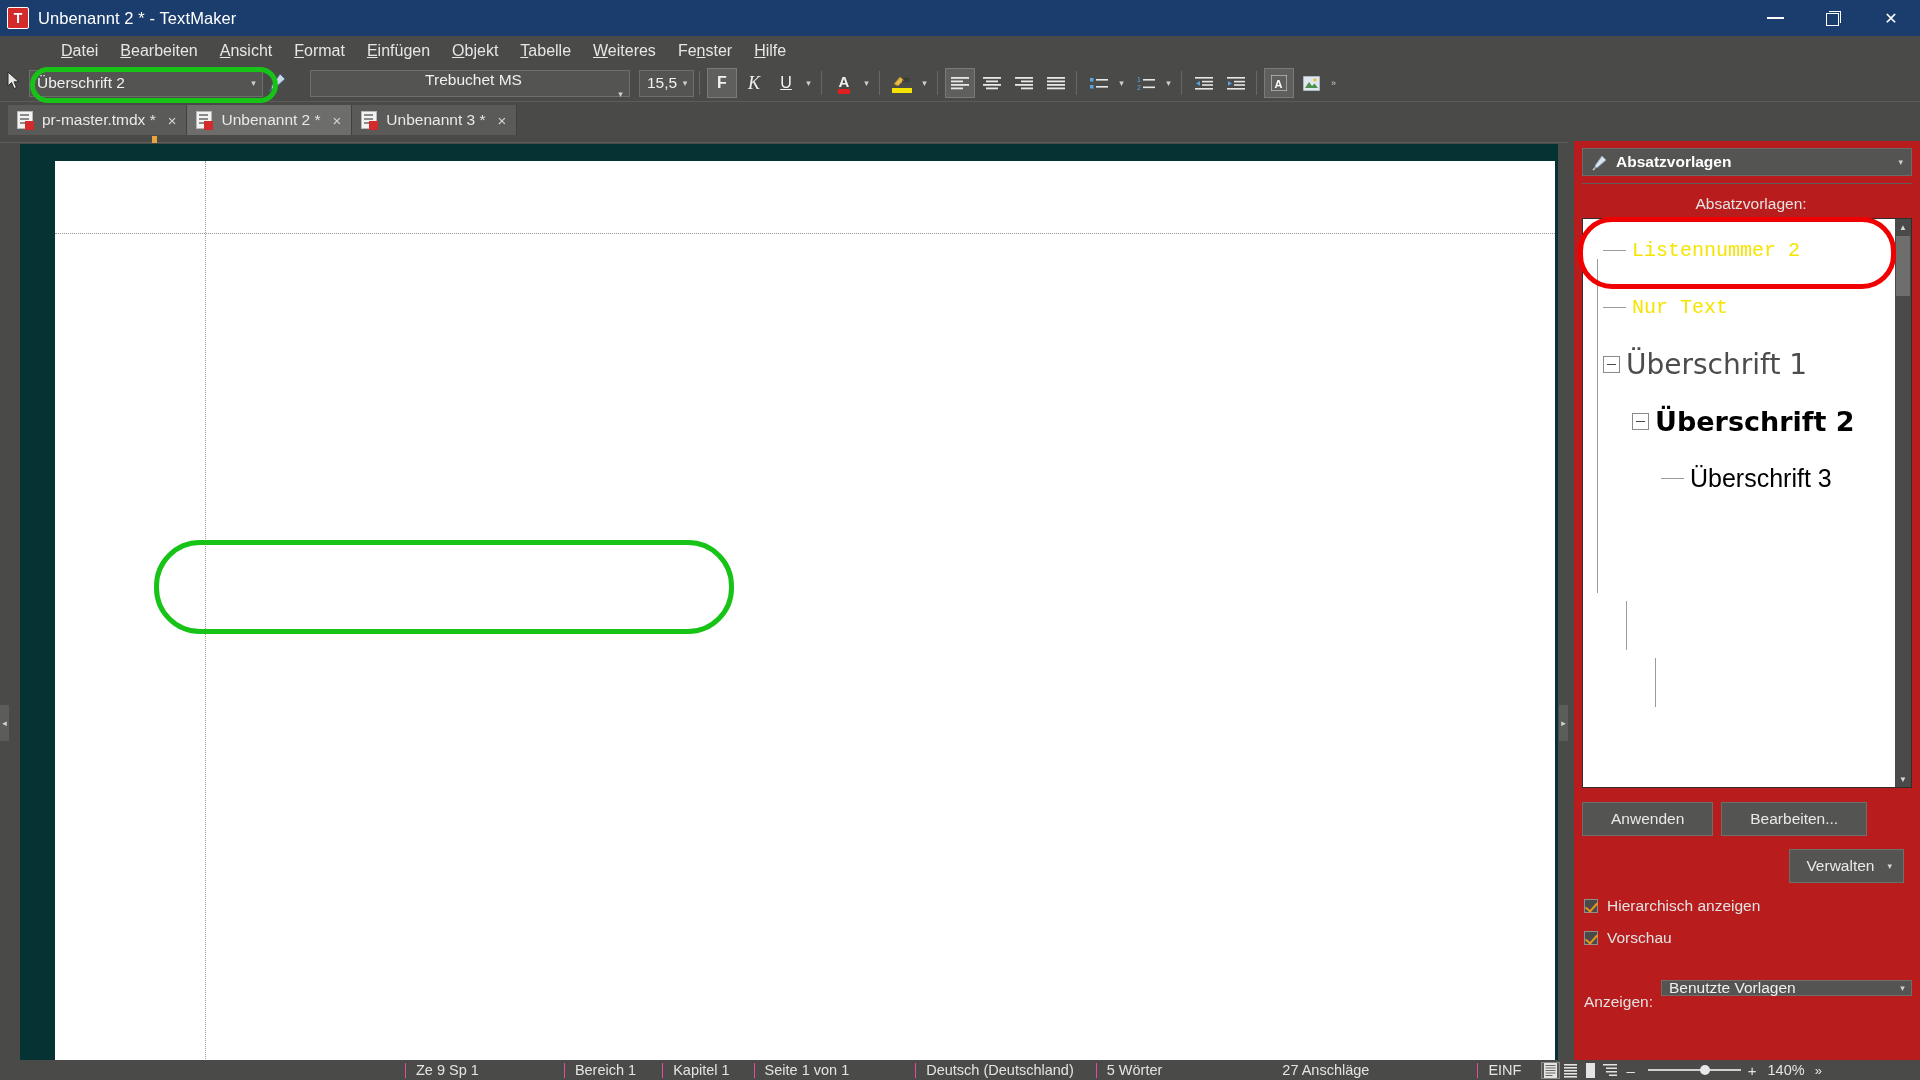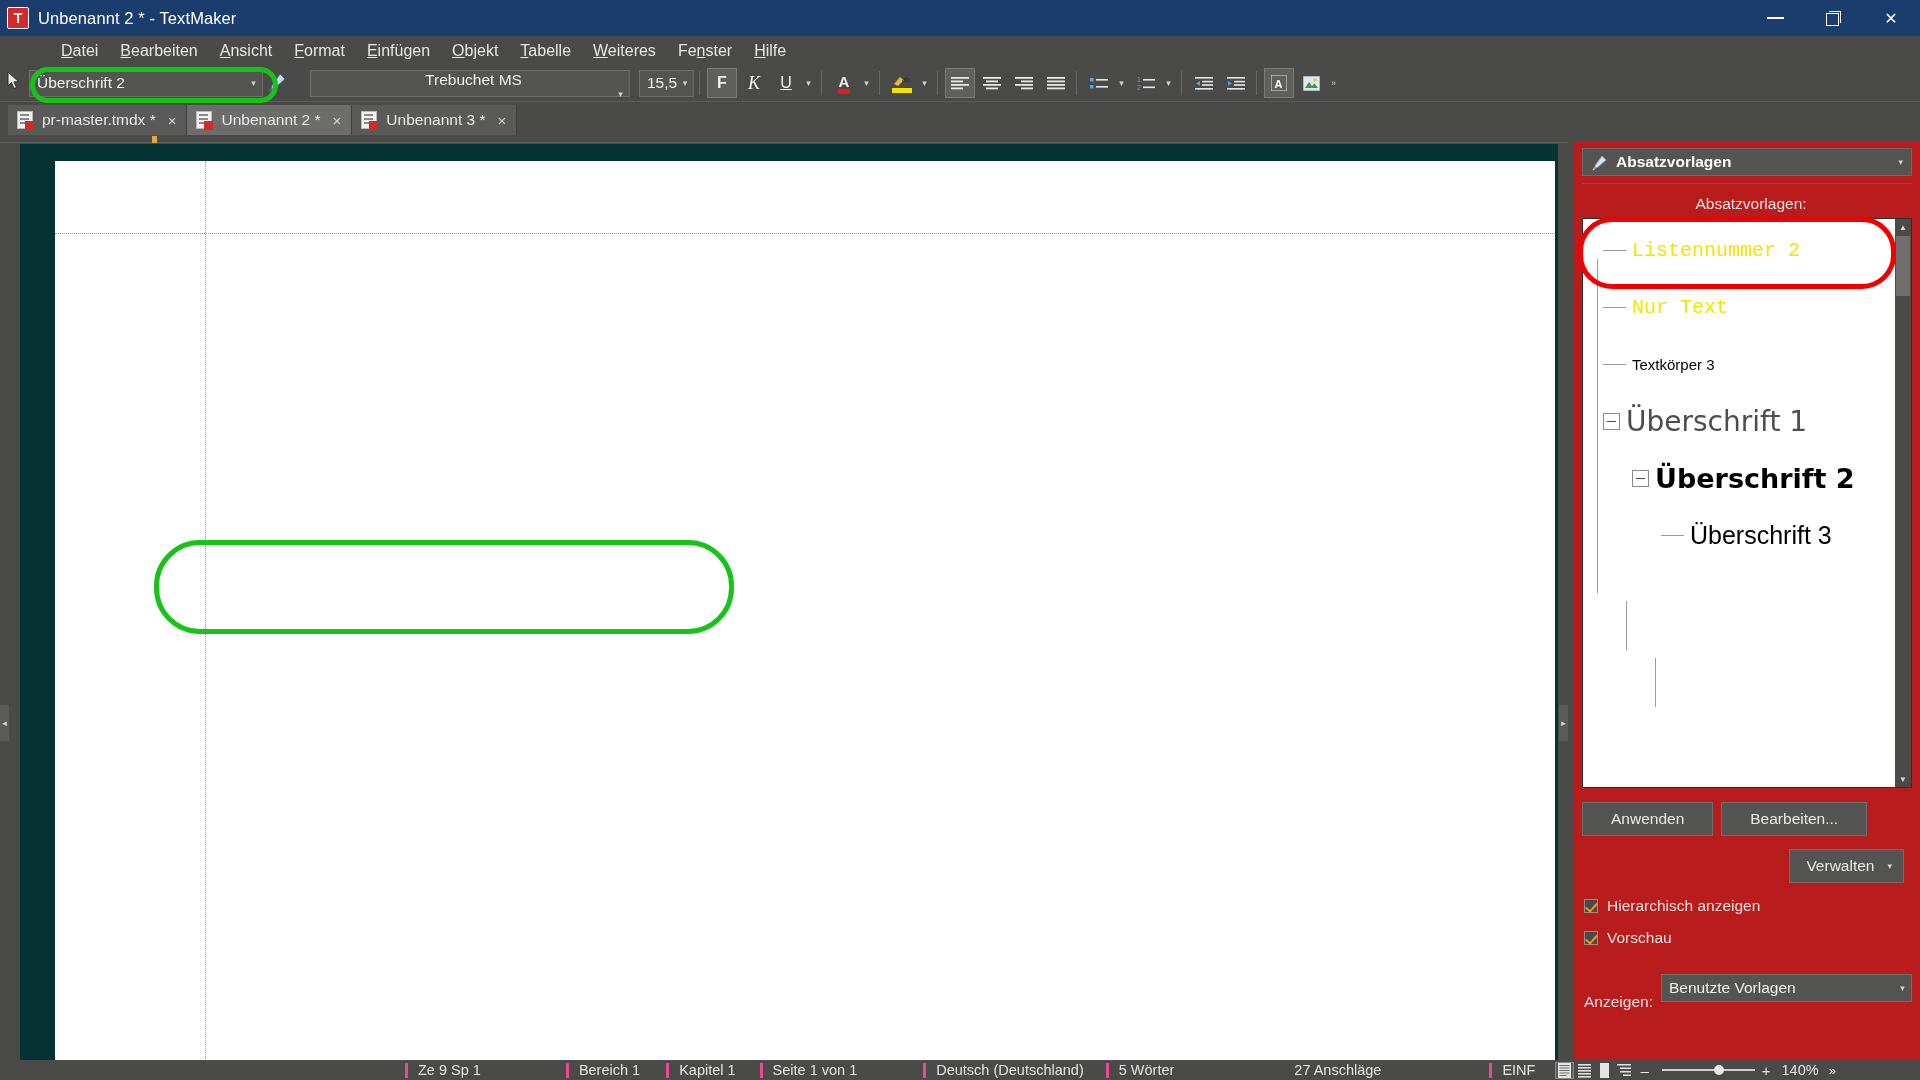--- a/index.html
+++ b/index.html
@@ -230,29 +230,29 @@
     width: 14px; height: 14px; background: #4a4a48; border: 1px solid #8e8e8c;
     position: relative; flex: none;
   }
   .cbox.checked:after {
     content: ""; position: absolute; left: 3px; top: 0px; width: 5px; height: 10px;
     border: solid #f0931e; border-width: 0 2.4px 2.4px 0; transform: rotate(42deg);
   }
   .cblabel { color: #e3e3e3; font-size: 15.5px; }
   .anzeigen-row { display: flex; align-items: center; gap: 8px; margin: 18px 8px 0 10px; }
   .anzeigen-row .alab { color: #e3e3e3; font-size: 15.5px; white-space: nowrap; margin-top: 28px; }
-  .anzeigen-row .combo { flex: 1; height: 28px; }
+  .anzeigen-row .combo { flex: 1; height: 16px; }
 
   
   .statusbar {
     position: absolute; left: 0; top: 1060px; width: 1920px; height: 20px;
     background: #4a4a48; display: flex; align-items: center;
     color: #e4e4e4; font-size: 14.5px;
   }
-  .sb-cell { padding: 0 10px; border-left: 3px solid #ec4899; height: 15px;
+  .sb-cell { padding: 0 10px; border-left: 1px solid #ec4899; height: 15px;
              display: flex; align-items: center; white-space: nowrap; }
   .sb-cell.first { border-left: none; }
   .viewico { width: 17px; height: 15px; margin-left: 3px; position: relative; }
   .viewico.sel { outline: 1px solid #8a8a88; background: #5a5a58; }
   .zoom-slider { display: flex; align-items: center; gap: 0; margin-left: 6px; }
   .zs-line { width: 93px; height: 1.5px; background: #cfcfcf; position: relative; }
   .zs-knob { position: absolute; left: 52px; top: -4px; width: 10px; height: 10px;
              border-radius: 50%; background: #e8e8e8; }
   .zs-pm { color: #e4e4e4; font-size: 15px; padding: 0 7px; }
 </style>
@@ -522,26 +522,20 @@
             <div style="width: 20px; flex: 0 0 auto;"></div>
             <div class="tdash" style="width: 23px;"></div>
             <div style="width: 6px; flex: 0 0 auto;"></div>
             <span class="tlabel" style="font-family: &quot;Liberation Mono&quot;, monospace; font-size: 20px; font-weight: normal; color: rgb(245, 228, 0); position: relative; z-index: 4;">Listennummer 2</span>
           </div>
           <div class="trow">
             <div style="width: 20px; flex: 0 0 auto;"></div>
             <div class="tdash" style="width: 23px;"></div>
             <div style="width: 6px; flex: 0 0 auto;"></div>
             <span class="tlabel" style="font-family: &quot;Liberation Mono&quot;, monospace; font-size: 20px; font-weight: normal; color: rgb(245, 228, 0); position: relative; z-index: 4;">Nur Text</span>
-          </div>
-          <div class="trow">
-            <div style="width: 20px; flex: 0 0 auto;"></div>
-            <div class="tdash" style="width: 23px;"></div>
-            <div style="width: 6px; flex: 0 0 auto;"></div>
-            <span class="tlabel" style="font-family: &quot;Liberation Sans&quot;, sans-serif; font-size: 15px; font-weight: normal; color: rgb(0, 0, 0); position: relative; z-index: 4;">Textkörper 3</span>
           </div>
           <div class="trow">
             <div style="width: 20px; flex: 0 0 auto;"></div>
             <div class="tbox">
               <i></i>
             </div>
             <div style="width: 6px; flex: 0 0 auto;"></div>
             <span class="tlabel" style="font-family: &quot;DejaVu Sans&quot;, sans-serif; font-size: 28px; font-weight: normal; color: rgb(76, 76, 76); position: relative; z-index: 4;">Überschrift 1</span>
           </div>
           <div class="trow">

